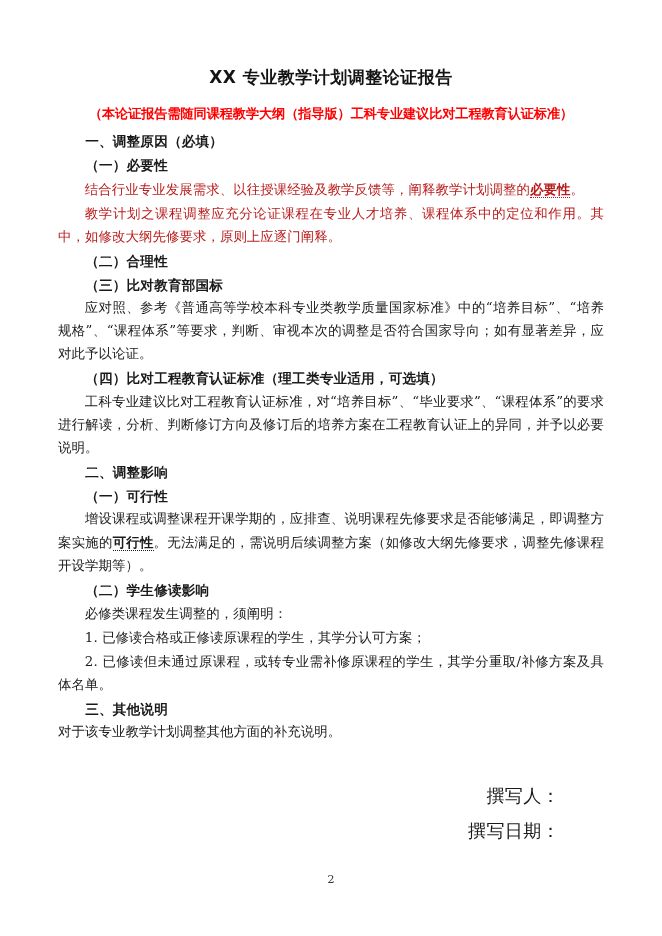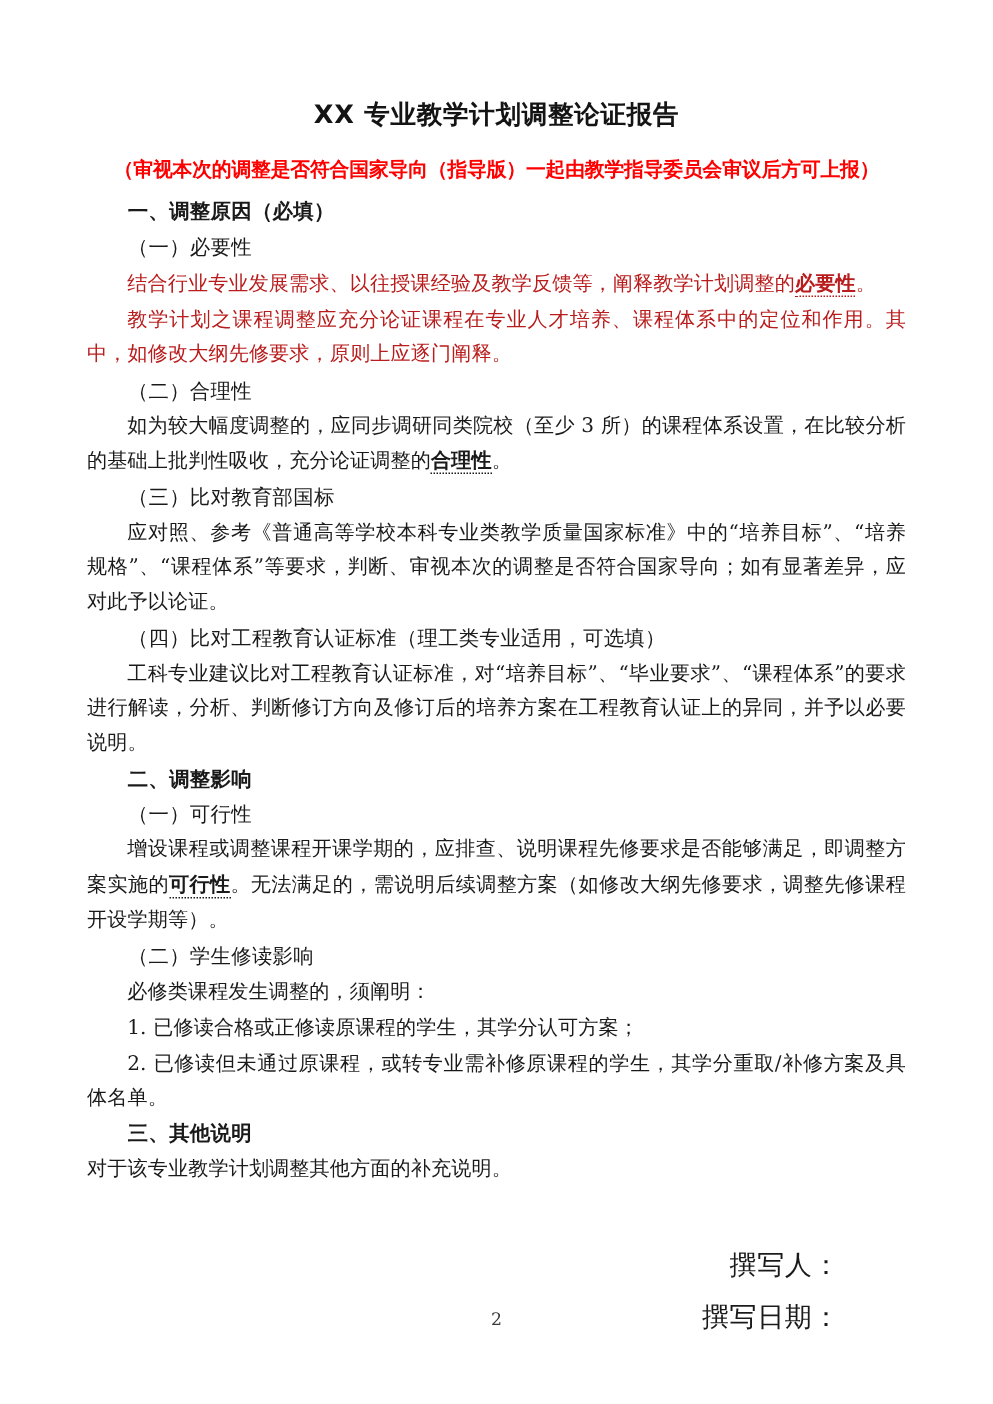--- a/index.html
+++ b/index.html
@@ -45,21 +45,21 @@
   .h1 {
     font-size: 13.6px;
     font-weight: bold;
     line-height: 1.68;
     text-indent: 2em;
     margin: 1px 0;
     letter-spacing: 0.2px;
   }
   .h2 {
     font-size: 13.6px;
-    font-weight: normal;
+    font-weight: bold;
     line-height: 1.68;
     text-indent: 2em;
     margin: 1px 0;
     letter-spacing: 0.2px;
   }
   .para {
     font-size: 13.4px;
     line-height: 1.71;
     text-indent: 2em;
     margin: 1px 0;
@@ -99,33 +99,32 @@
   }
 </style>
 </head>
 <body>
 
 <div class="page">
   <div class="content">
 
     <h1 class="doc-title">XX 专业教学计划调整论证报告</h1>
 
-    <p class="notice">（审视本次的调整是否符合国家导向（指导版）一起由教学指导委员会审议后方可上报）</p>
+    <p class="notice">（本论证报告需随同课程教学大纲（指导版）工科专业建议比对工程教育认证标准）</p>
 
     <p class="h1">一、调整原因（必填）</p>
 
     <p class="h2">（一）必要性</p>
 
     <p class="para red"><span>结合行业专业发展需求、以往授课经验及教学反馈等，阐释教学计划调整的</span><span class="emph">必要性</span><span>。</span></p>
 
     <p class="para red">教学计划之课程调整应充分论证课程在专业人才培养、课程体系中的定位和作用。其中，如修改大纲先修要求，原则上应逐门阐释。</p>
 
     <p class="h2">（二）合理性</p>
 
-    <p class="para"><span>如为较大幅度调整的，应同步调研同类院校（至少 3 所）的课程体系设置，在比较分析的基础上批判性吸收，充分论证调整的</span><span class="emph">合理性</span><span>。</span></p>
 
     <p class="h2">（三）比对教育部国标</p>
 
     <p class="para">应对照、参考《普通高等学校本科专业类教学质量国家标准》中的“培养目标”、“培养规格”、“课程体系”等要求，判断、审视本次的调整是否符合国家导向；如有显著差异，应对此予以论证。</p>
 
     <p class="h2">（四）比对工程教育认证标准（理工类专业适用，可选填）</p>
 
     <p class="para">工科专业建议比对工程教育认证标准，对“培养目标”、“毕业要求”、“课程体系”的要求进行解读，分析、判断修订方向及修订后的培养方案在工程教育认证上的异同，并予以必要说明。</p>
 
     <p class="h1">二、调整影响</p>

